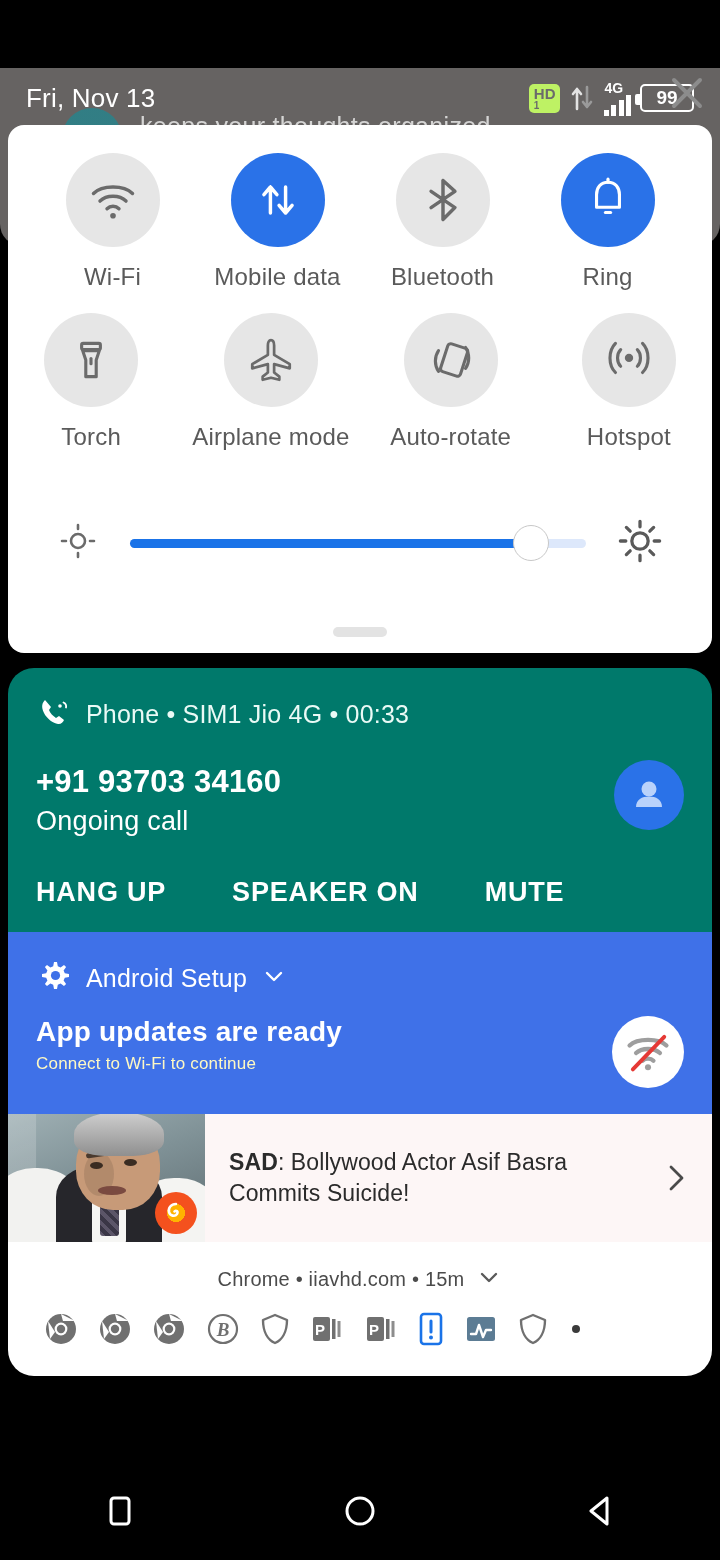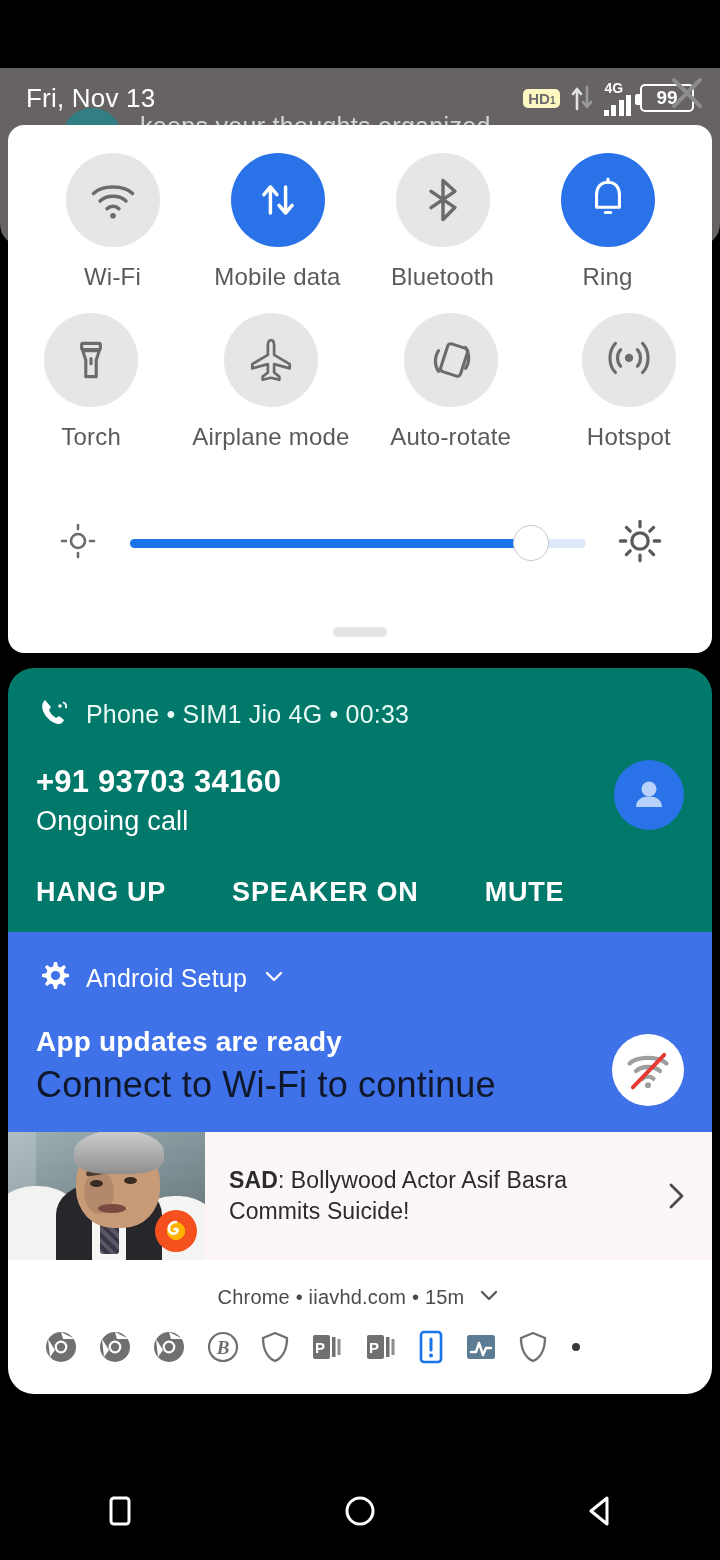--- a/index.html
+++ b/index.html
@@ -30,23 +30,23 @@
   }
 
   
   .statusbar {
     position: absolute; left: 0; top: 68px; width: 720px; height: 60px;
     display: flex; align-items: center; padding: 0 26px; z-index: 6;
   }
   .sb-date { color: #fff; font-size: 26px; letter-spacing: .2px; }
   .sb-right { margin-left: auto; display: flex; align-items: center; gap: 9px; }
   .hd-badge {
-    background: #fef9c3; color: #6b6b6b; font-size: 15px; font-weight: bold;
+    background: #bef264; color: #6b6b6b; font-size: 15px; font-weight: bold;
     border-radius: 5px; padding: 2px 4px 2px 5px; line-height: 1;
-    display: flex; align-items: baseline;
+    display: flex; align-items: baseline; flex-direction: column;
   }
   .hd-badge sub { font-size: 10px; }
   .data-arrows { display: flex; align-items: center; color: #dcdcdc; }
   .sig-wrap { display: flex; flex-direction: column; align-items: flex-start; }
   .sig-4g { color: #fff; font-size: 14px; font-weight: bold; line-height: 1; margin-bottom: 1px; margin-left: 1px; }
   .sig-bars { display: flex; align-items: flex-end; gap: 2.5px; height: 20px; }
   .sig-bars i { width: 5px; background: #fff; display: block; }
   .batt {
     border: 2.5px solid #fff; border-radius: 5px; width: 54px; height: 28px;
     display: flex; align-items: center; justify-content: center; position: relative;
@@ -121,23 +121,23 @@
   .call-actions { display: flex; gap: 66px; margin-top: 40px; }
   .call-actions button {
     background: none; border: none; color: #fff; font-size: 27px; font-weight: bold;
     letter-spacing: .8px; font-family: inherit; padding: 0; cursor: pointer;
   }
 
   
   .notif-setup { background: #3f71e8; padding: 26px 28px 26px 28px; }
   .setup-head { display: flex; align-items: center; gap: 14px; }
   .setup-head-text { color: #fff; font-size: 25px; letter-spacing: .2px; }
-  .setup-body { display: flex; align-items: flex-end; margin-top: 28px; }
+  .setup-body { display: flex; align-items: flex-start; margin-top: 18px; }
   .setup-title { color: #fff; font-size: 28px; font-weight: bold; letter-spacing: .2px; }
-  .setup-sub { color: #0f172a; font-size: 36px; margin-top: 6px; letter-spacing: .2px; }
+  .setup-sub { color: #fef9c3; font-size: 17px; margin-top: 6px; letter-spacing: .2px; }
   .setup-icon {
     margin-left: auto; width: 72px; height: 72px; border-radius: 50%; background: #fff;
     display: flex; align-items: center; justify-content: center; flex: none;
   }
 
   
   .notif-news { background: #fdf6f6; display: flex; align-items: stretch; height: 128px; }
   .news-thumb {
     width: 197px; flex: none; position: relative; overflow: hidden;
     background: linear-gradient(160deg, #9fb0b4 0%, #7f9196 45%, #5d6b70 100%);

